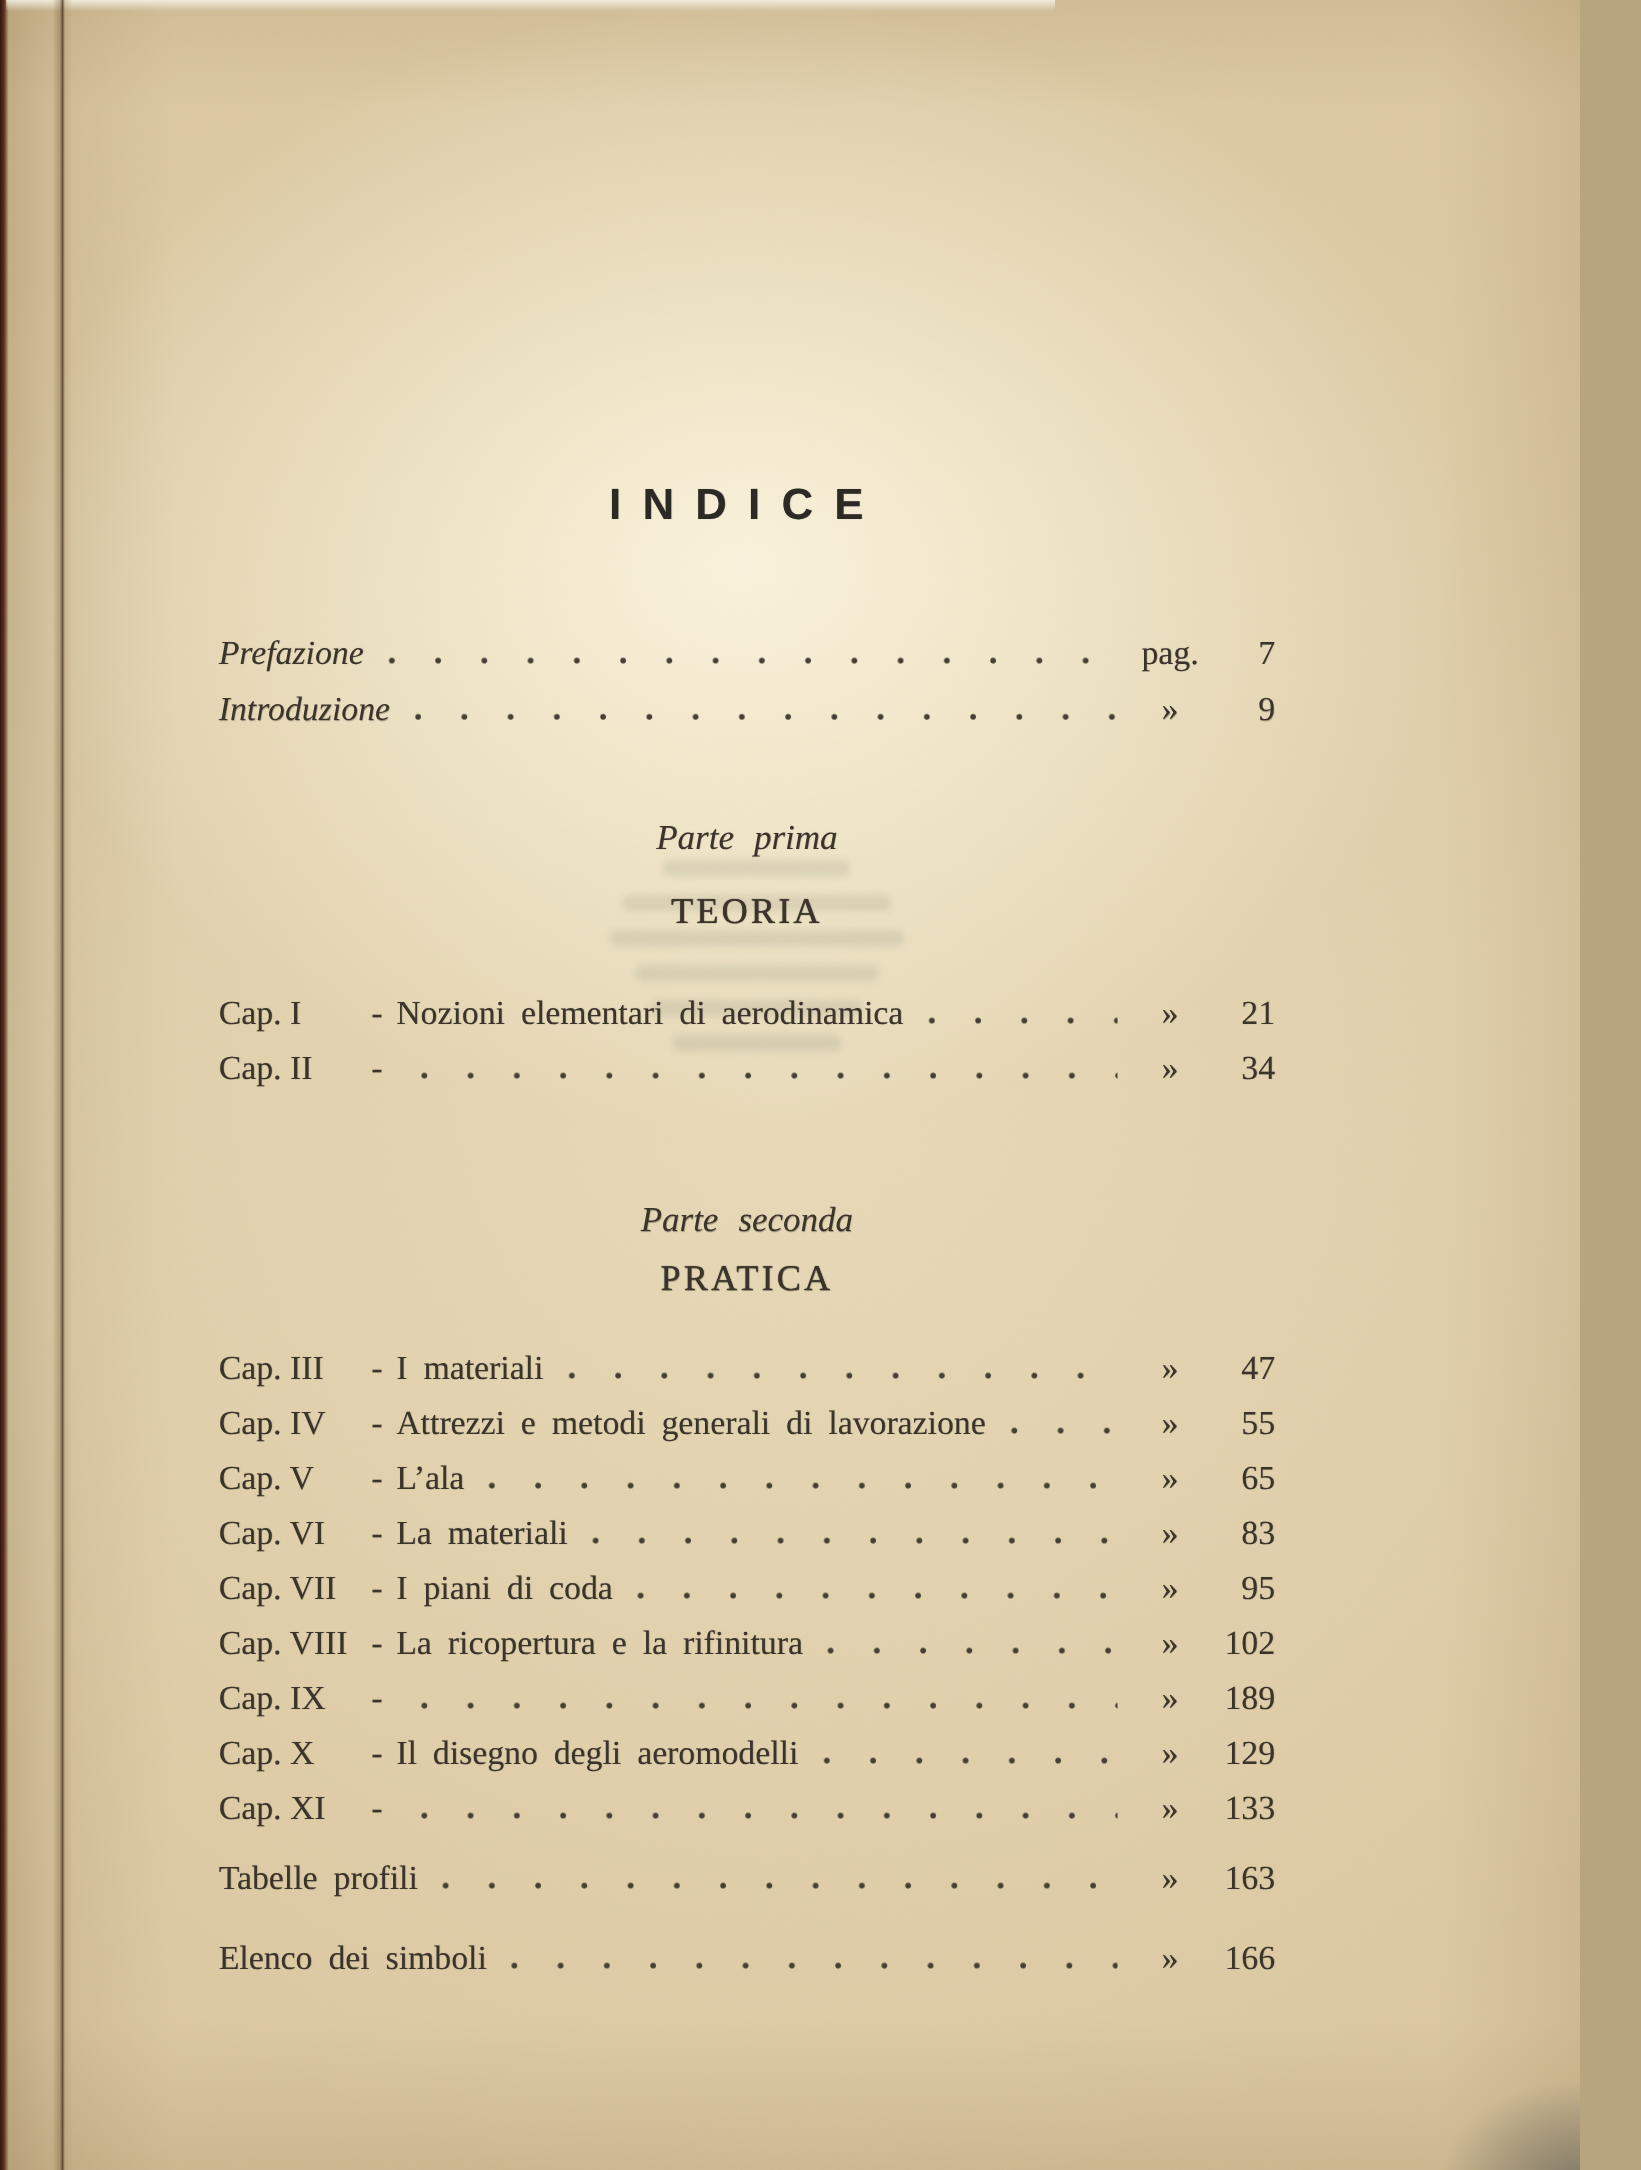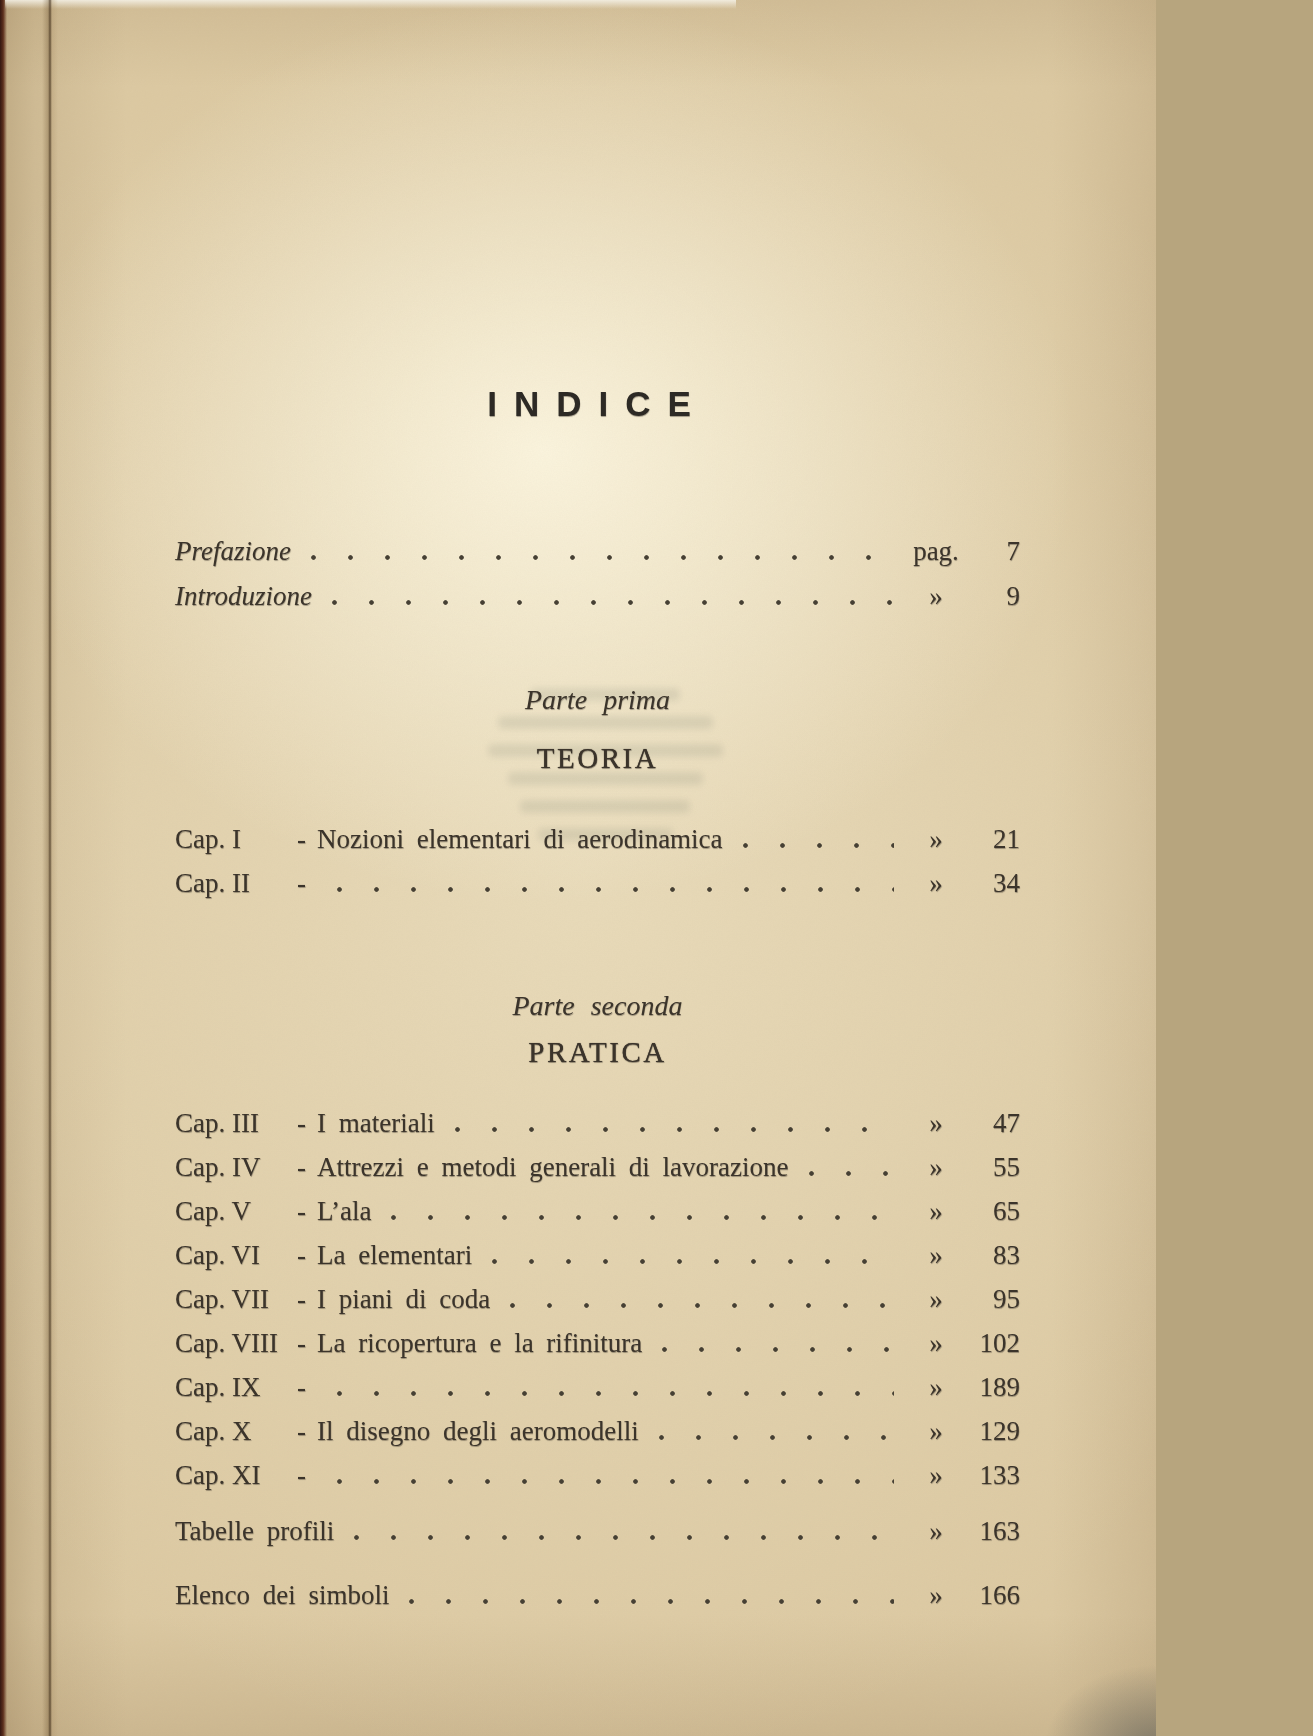--- a/index.html
+++ b/index.html
@@ -1,19 +1,19 @@
 <!DOCTYPE html>
 <html><head>
 <meta charset="utf-8">
 <style>
   html,body{margin:0;padding:0;}
   body{width:1313px;height:1736px;overflow:hidden;background:#b7a57e;}
 
   .scan{
-    position:relative;width:1156px;height:1736px;overflow:hidden;
+    position:relative;width:1264px;height:1736px;overflow:hidden;
     font-family:"Liberation Serif",serif;
     background-color:#dcc9a2;
     background-image:
       radial-gradient(ellipse 46% 26% at 47% 26%, rgba(252,246,224,.95), rgba(252,246,224,0) 100%),
       radial-gradient(ellipse 70% 52% at 50% 50%, rgba(241,231,202,.6), rgba(241,231,202,0) 100%),
       linear-gradient(90deg, rgba(125,98,60,.30) 0px, rgba(125,98,60,.14) 3%, rgba(125,98,60,0) 11%),
       linear-gradient(270deg, rgba(150,122,82,.20) 0, rgba(150,122,82,0) 9%),
       linear-gradient(180deg, rgba(150,122,82,.16) 0, rgba(150,122,82,0) 5%),
       linear-gradient(0deg, rgba(148,120,80,.22) 0, rgba(148,120,80,0) 7%);
   }
@@ -50,21 +50,21 @@
   .leader{flex:1 1 auto;align-self:baseline;height:5px;margin:0 12px;
     background-image:radial-gradient(circle at 2.5px 2.5px,#464034 1.9px,rgba(70,64,52,0) 2.7px);
     background-size:37px 5px;background-repeat:repeat-x;background-position:8px 0;}
   .ref{flex:none;width:60px;text-align:center;}
   .pg{flex:none;width:54px;text-align:right;}
 
   .part-label{text-align:center;font-style:italic;font-size:28px;line-height:34px;word-spacing:9px;margin:0;}
   .part-heading{text-align:center;font-size:29px;line-height:34px;letter-spacing:2.5px;margin:0;
     font-weight:normal;text-shadow:0 0 .9px #3b342b,0.4px 0.5px 0.7px rgba(59,52,43,.42);}
 
-  .mt-front{margin-top:105px;}
+  .mt-front{margin-top:76px;}
   .mt-part1{margin-top:64px;}
   .mt-head1{margin-top:24px;}
   .mt-ch1{margin-top:42px;}
   .mt-part2{margin-top:84px;}
   .mt-head2{margin-top:12px;}
   .mt-ch2{margin-top:32px;}
   .mt-tab{margin-top:12px;}
   .mt-ele{margin-top:19px;}
 </style>
 </head>
@@ -153,21 +153,21 @@
       <span class="cap">Cap. V</span>
       <span class="dash">-</span>
       <span class="t">L’ala</span>
       <span class="leader"></span>
       <span class="ref">»</span>
       <span class="pg">65</span>
     </div>
     <div class="row">
       <span class="cap">Cap. VI</span>
       <span class="dash">-</span>
-      <span class="t">La elementari</span>
+      <span class="t">La materiali</span>
       <span class="leader"></span>
       <span class="ref">»</span>
       <span class="pg">83</span>
     </div>
     <div class="row">
       <span class="cap">Cap. VII</span>
       <span class="dash">-</span>
       <span class="t">I piani di coda</span>
       <span class="leader"></span>
       <span class="ref">»</span>

